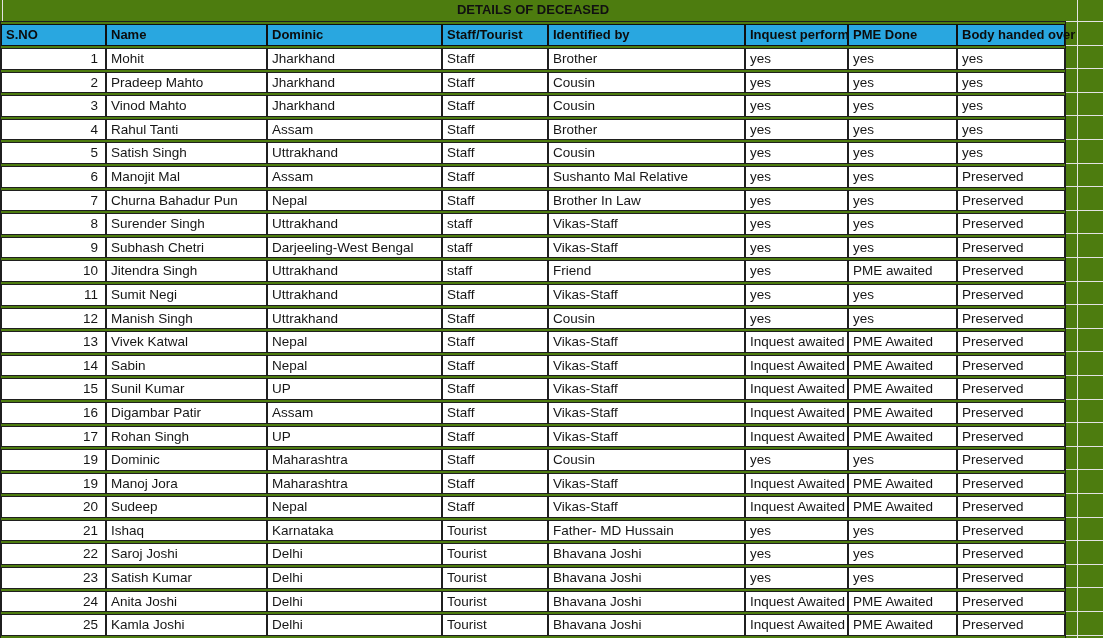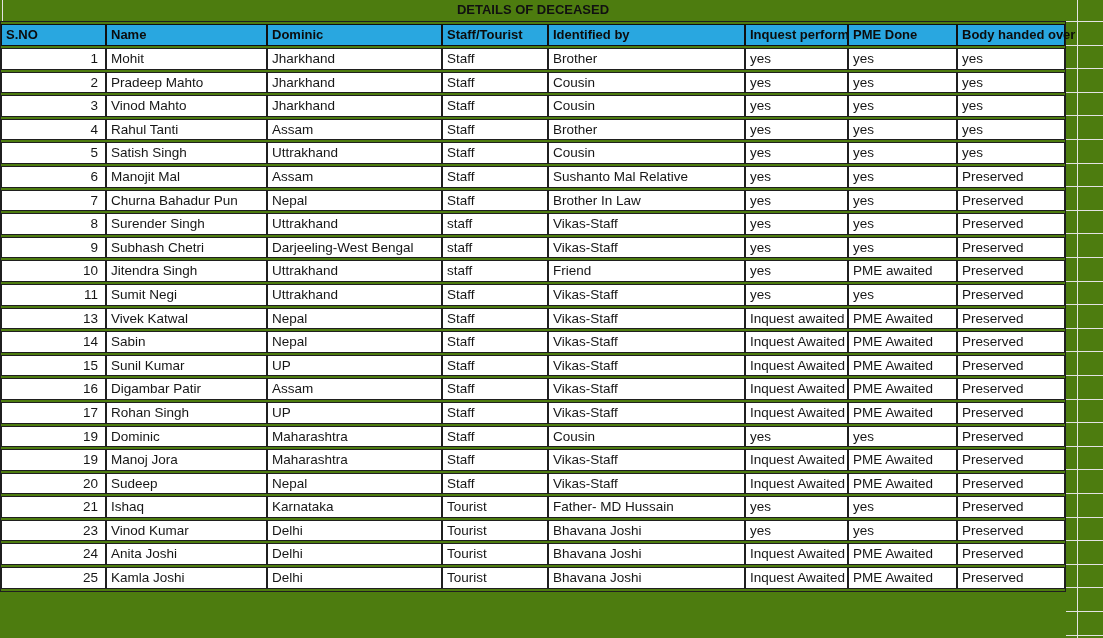--- a/index.html
+++ b/index.html
@@ -217,20 +217,30 @@
             <td class="num">11</td>
             <td>Sumit Negi</td>
             <td>Uttrakhand</td>
             <td>Staff</td>
             <td>Vikas-Staff</td>
             <td>yes</td>
             <td>yes</td>
             <td>Preserved</td>
           </tr>
           <tr>
+            <td class="num">12</td>
+            <td>Manish Singh</td>
+            <td>Uttrakhand</td>
+            <td>Staff</td>
+            <td>Cousin</td>
+            <td>yes</td>
+            <td>yes</td>
+            <td>Preserved</td>
+          </tr>
+          <tr>
             <td class="num">13</td>
             <td>Vivek Katwal</td>
             <td>Nepal</td>
             <td>Staff</td>
             <td>Vikas-Staff</td>
             <td>Inquest awaited</td>
             <td>PME Awaited</td>
             <td>Preserved</td>
           </tr>
           <tr>
@@ -307,22 +317,32 @@
             <td class="num">21</td>
             <td>Ishaq</td>
             <td>Karnataka</td>
             <td>Tourist</td>
             <td>Father- MD Hussain</td>
             <td>yes</td>
             <td>yes</td>
             <td>Preserved</td>
           </tr>
           <tr>
+            <td class="num">22</td>
+            <td>Saroj Joshi</td>
+            <td>Delhi</td>
+            <td>Tourist</td>
+            <td>Bhavana Joshi</td>
+            <td>yes</td>
+            <td>yes</td>
+            <td>Preserved</td>
+          </tr>
+          <tr>
             <td class="num">23</td>
-            <td>Vinod Kumar</td>
+            <td>Satish Kumar</td>
             <td>Delhi</td>
             <td>Tourist</td>
             <td>Bhavana Joshi</td>
             <td>yes</td>
             <td>yes</td>
             <td>Preserved</td>
           </tr>
           <tr>
             <td class="num">24</td>
             <td>Anita Joshi</td>

